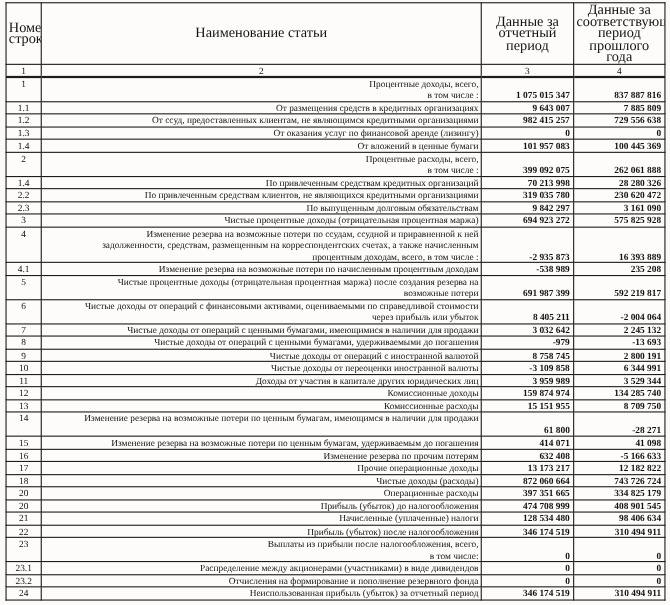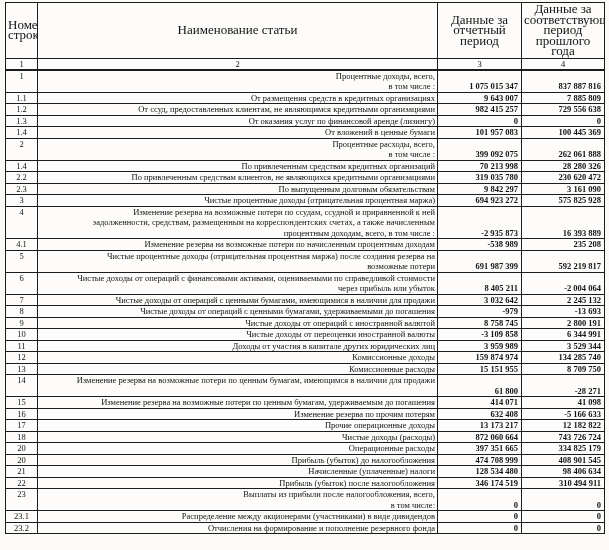--- a/index.html
+++ b/index.html
@@ -309,15 +309,21 @@
           <td class="cell-name">Распределение между акционерами (участниками) в виде дивидендов</td>
           <td class="cell-val">0</td>
           <td class="cell-val">0</td>
         </tr>
         <tr class="data-row" data-row-num="23.2">
           <td class="cell-num">23.2</td>
           <td class="cell-name">Отчисления на формирование и пополнение резервного фонда</td>
           <td class="cell-val">0</td>
           <td class="cell-val">0</td>
         </tr>
+        <tr class="data-row" data-row-num="24">
+          <td class="cell-num">24</td>
+          <td class="cell-name">Неиспользованная прибыль (убыток) за отчетный период</td>
+          <td class="cell-val">346 174 519</td>
+          <td class="cell-val">310 494 911</td>
+        </tr>
       </tbody>
   </table>
 </div>
 
 </body></html>

